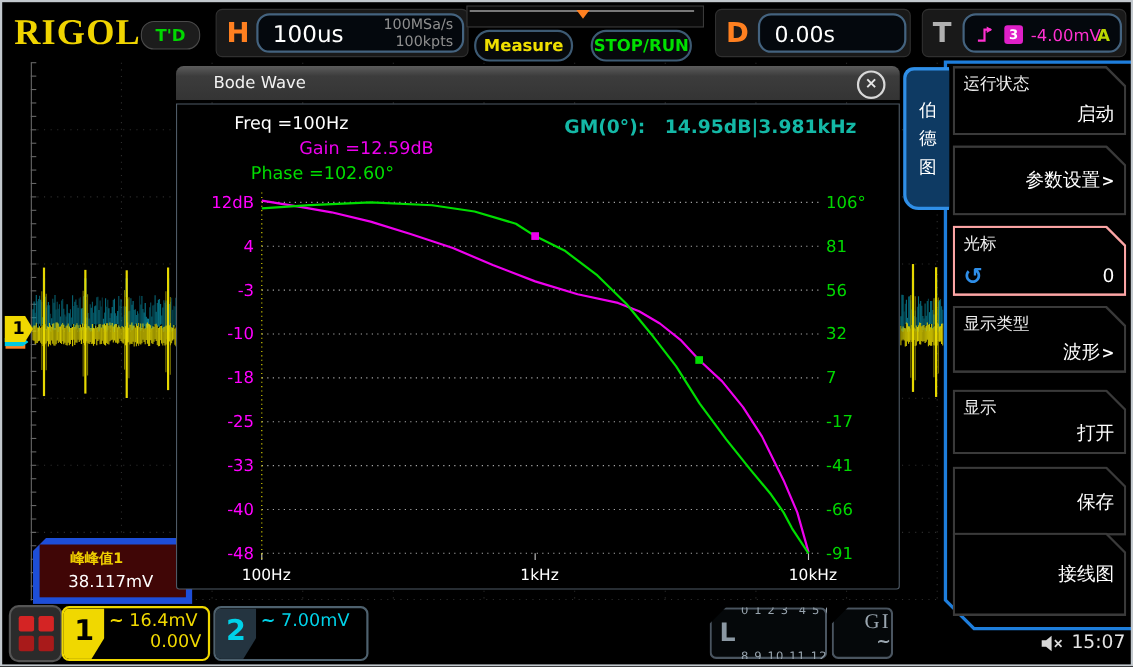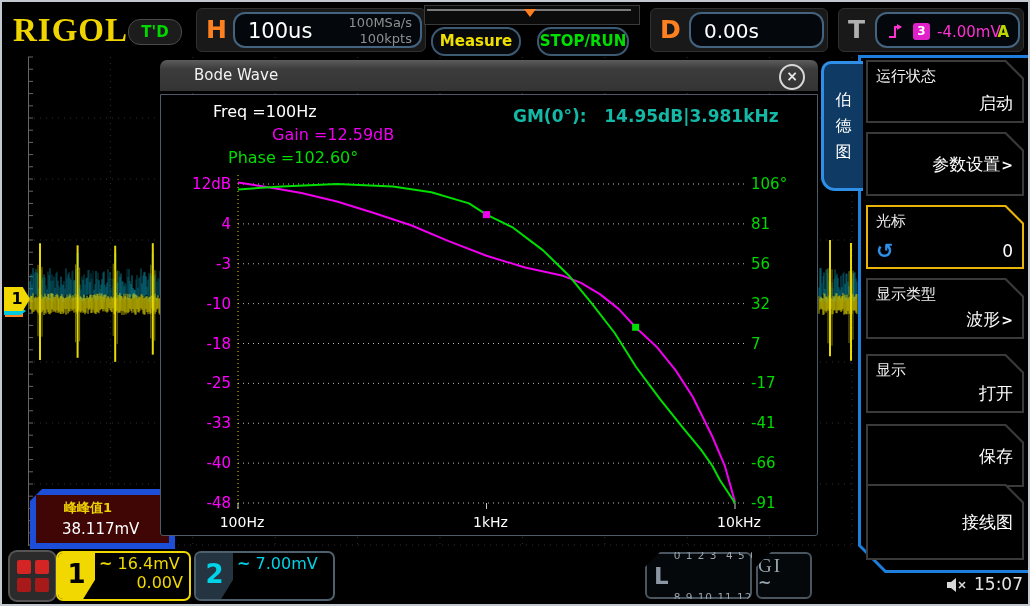--- a/index.html
+++ b/index.html
@@ -43,21 +43,21 @@
     color:#e8e8e8;font-size:14px;font-weight:bold;text-align:center;line-height:21px;}
   .dlg-body{position:absolute;left:0;top:34px;right:0;bottom:0;background:#000;border:1px solid #4e5a66;border-radius:0 0 3px 3px;}
   .ro{position:absolute;font-size:16px;white-space:pre;}
 
   
   .tab{left:821px;top:61px;width:39px;height:124px;background:#0e3a63;border:3px solid #2f8fe8;border-right:none;
     border-radius:10px 0 0 14px;z-index:6;display:flex;flex-direction:column;align-items:center;justify-content:center;gap:8px;}
   .tab span{color:#fff;font-size:16px;line-height:18px;}
   .mi{left:866px;width:158px;z-index:6;clip-path:polygon(0 0,calc(100% - 18px) 0,100% 18px,100% 100%,0 100%);background:#3a3a3a;}
   .mi .in{position:absolute;inset:2px;background:#000;clip-path:polygon(0 0,calc(100% - 17px) 0,100% 17px,100% 100%,0 100%);}
-  .mi.sel{background:#eab308;}
+  .mi.sel{background:#fca5a5;}
   .mi .lab{position:absolute;left:8px;top:5px;font-size:15px;color:#f0f0f0;}
   .mi .val{position:absolute;right:9px;bottom:6px;font-size:17px;color:#fff;}
   .mi .val-mid{position:absolute;right:9px;top:50%;transform:translateY(-50%);font-size:17px;color:#fff;}
   .mi .arrow{font-size:14px;font-weight:bold;color:#fff;margin-left:1px;}
   .mi .rot{position:absolute;left:8px;bottom:4px;font-size:21px;font-weight:bold;color:#2e8ee8;}
   .mi1{top:60px;height:63px;} .mi2{top:132px;height:64px;} .mi3{top:205px;height:64px;}
   .mi4{top:278px;height:61px;} .mi5{top:354px;height:59px;} .mi6{top:424px;height:63px;} .mi7{top:484px;height:76px;}
 
   
   .meas{left:30px;top:489px;width:133px;height:48px;background:#400606;border:6px solid #1d4ed8;z-index:4;
@@ -85,21 +85,21 @@
   .ch2 .tag{background:#243440;color:#00d2e8;}
   .ch .vals{flex:1;padding:1px 6px 0 4px;display:flex;flex-direction:column;font-size:16px;}
   .ch1 .vals{color:#f0d800;} .ch2 .vals{color:#00d2e8;gap:27px;}
   .ch .r1{text-align:left;} .ch .r2{text-align:right;}
   .sine{font-weight:bold;}
   .lbox{left:645px;top:552px;width:103px;height:43px;background:#05080a;border:2px solid #4a5560;border-radius:6px;z-index:7;
     clip-path:polygon(15px 0,100% 0,100% 100%,0 100%,0 15px);display:flex;align-items:center;}
   .lbox .L{color:#8b98a3;font-size:23px;font-weight:bold;padding:0 5px 0 7px;}
   .lbox .digits{color:#98a4ae;font-size:10.5px;line-height:14px;letter-spacing:1px;white-space:pre;}
   .gibox{left:756px;top:552px;width:52px;height:43px;background:#05080a;border:2px solid #4a5560;border-radius:6px;z-index:7;
-    clip-path:polygon(15px 0,100% 0,100% 100%,0 100%,0 15px);text-align:left;color:#9aa6b0;}
+    clip-path:polygon(15px 0,100% 0,100% 100%,0 100%,0 15px);text-align:right;color:#9aa6b0;}
   .gibox .gi{font-family:"Liberation Serif","DejaVu Serif",serif;font-size:19px;letter-spacing:2px;line-height:20px;margin-top:2px;}
   .gibox .gw{font-size:16px;font-weight:bold;line-height:14px;}
   .time{left:974px;top:574px;font-size:17px;color:#e4e4e4;z-index:7;}
   .mute{left:946px;top:577px;z-index:7;}
   svg text{font-family:"DejaVu Sans","Liberation Sans",sans-serif;}
 </style>
 </head>
 <body>
 
 <svg id="bg-svg" class="abs" width="1030" height="606" style="left:0;top:0;z-index:1;">

